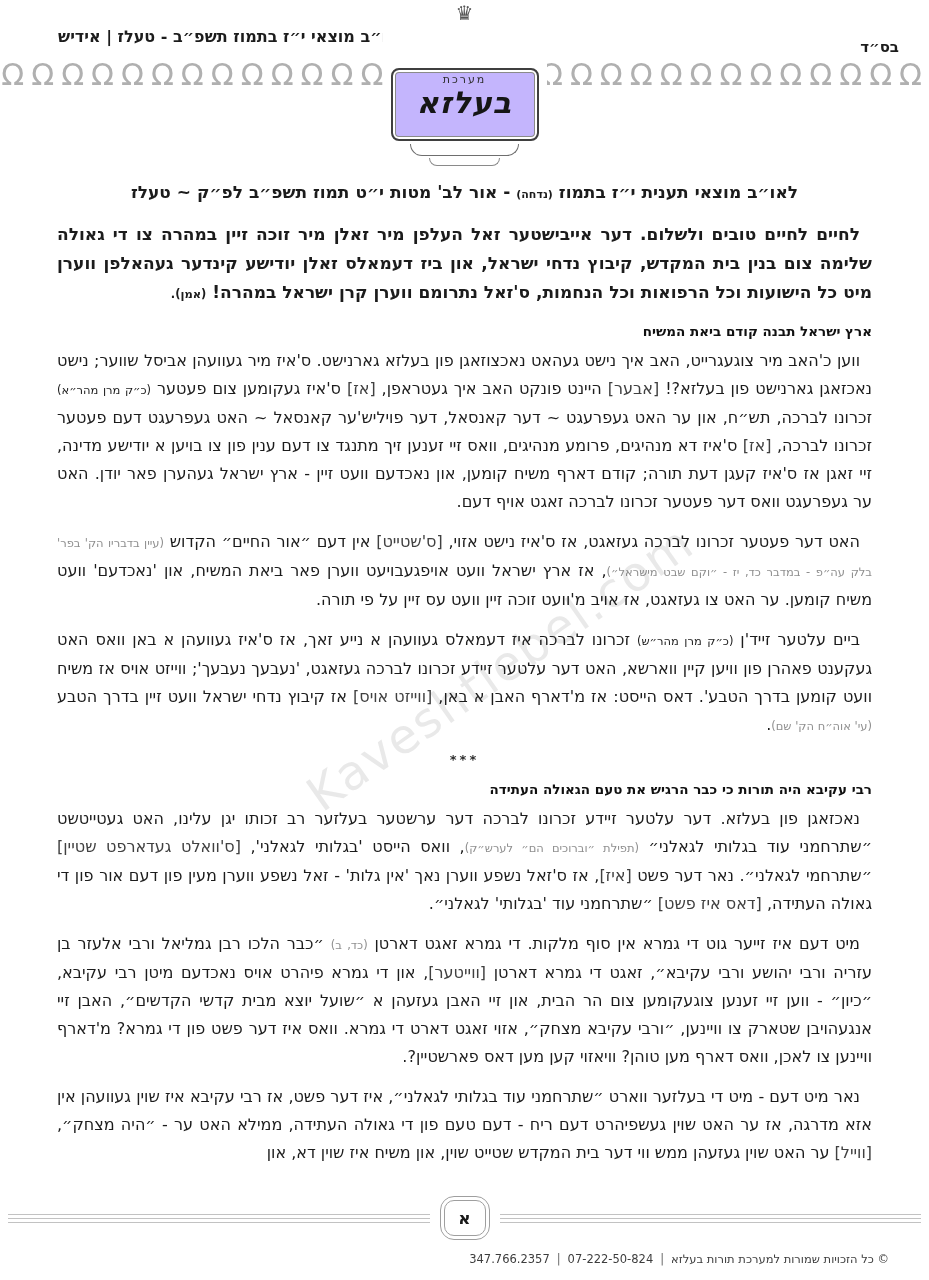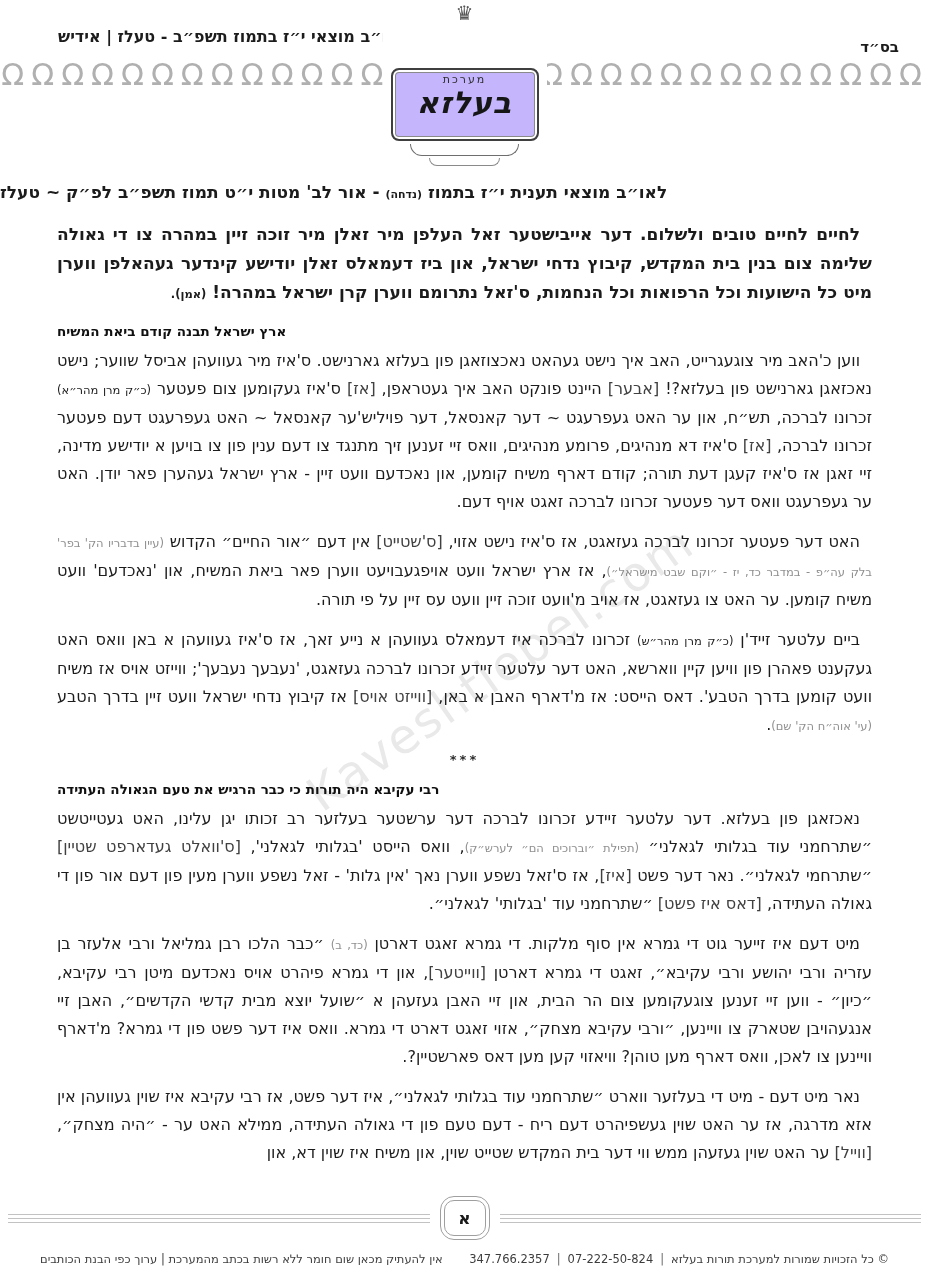--- a/index.html
+++ b/index.html
@@ -28,27 +28,27 @@
     box-shadow: inset 0 0 0 2px #fff, inset 0 0 0 3px #8a8a8a;
     margin-top: 44px;
   }
   .logo-top{font-size:11px; color:#2f2f2f; letter-spacing:2px;}
   .logo-main{font-size:30px; font-weight:bold; line-height:33px; color:#161616; letter-spacing:1px;font-style:italic;}
   .logo-base{width:72%; height:11px; margin:3px auto 0; border:1px solid #6e6e6e; border-top:none; border-radius:0 0 44px 44px;}
   .logo-base2{width:46%; height:7px; margin:2px auto 0; border:1px solid #8a8a8a; border-top:none; border-radius:0 0 30px 30px;}
   
   .title-wrap{text-align:center; margin-top:8px;}
   .title{font-size:26px; font-weight:bold; border-bottom:3px double #1a1a1a; padding:0 3px 1px; letter-spacing:1px;}
-  .subtitle{text-align:left; margin-top:18px; font-weight:bold; font-size:17px;}
+  .subtitle{text-align:center; margin-top:18px; font-weight:bold; font-size:17px;}
   .sub-small{font-size:11px; font-weight:bold;}
   
   #content{margin:18px 57px 0; position:relative; z-index:2;}
   .opening{font-weight:bold; font-size:17px; line-height:29px; text-align:justify; text-indent:12px; margin:0 0 12px;}
   .para{font-size:16px; line-height:28px; text-align:justify; text-indent:12px; margin:0 0 12px;}
-  .section-header{text-align:left; font-weight:bold; font-size:13.5px; margin:14px 0 8px; color:#101010;}
+  .section-header{text-align:right; font-weight:bold; font-size:13.5px; margin:14px 0 8px; color:#101010;}
   .separator{text-align:center; font-size:13px; font-weight:bold; letter-spacing:3px; color:#2e2e2e; margin:2px 0 0;}
   .run-n{}
   .run-g{color:#404040;}
   .run-s{font-size:11.5px;}
   .run-sg{font-size:11.5px; color:#8f8f8f;}
   
   .watermark{
     position:absolute; top:640px; left:220px; width:560px; z-index:4;
     transform:rotate(-35deg); transform-origin:center;
     direction:ltr; font-size:48px; letter-spacing:2px;
@@ -127,17 +127,16 @@
       <div class="rule"></div>
     </div>
     <div class="footer-text">
       <div class="footer-right">
         <span>© כל הזכויות שמורות למערכת תורות בעלזא</span>
         <span class="sep-bar">|</span>
         <span dir="ltr">07-222-50-824</span>
         <span class="sep-bar">|</span>
         <span dir="ltr">347.766.2357</span>
       </div>
-      <div class="footer-left">אין להעתיק מכאן שום חומר ללא רשות בכתב מהמערכת | ערוך כפי הבנת הכותבים</div>
     </div>
   </footer>
 
 </div>
 
 </body></html>

